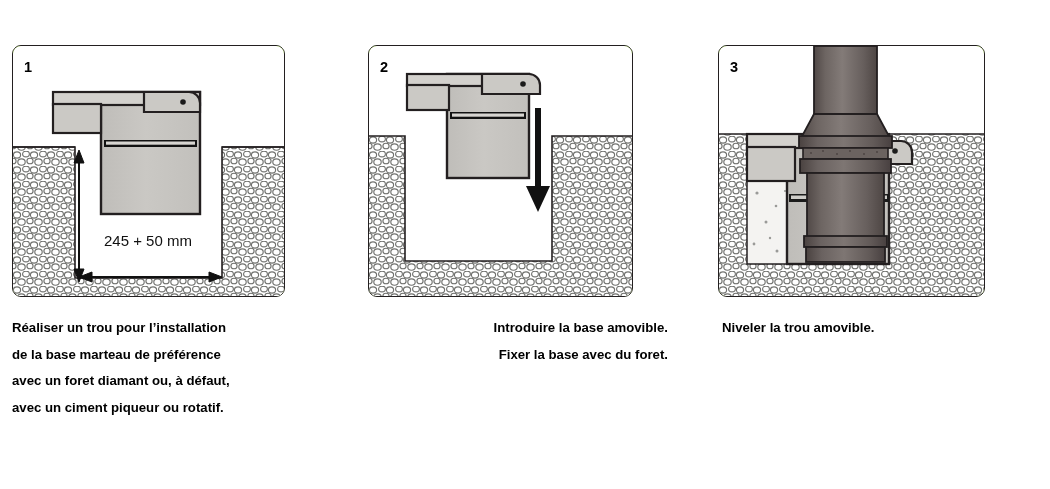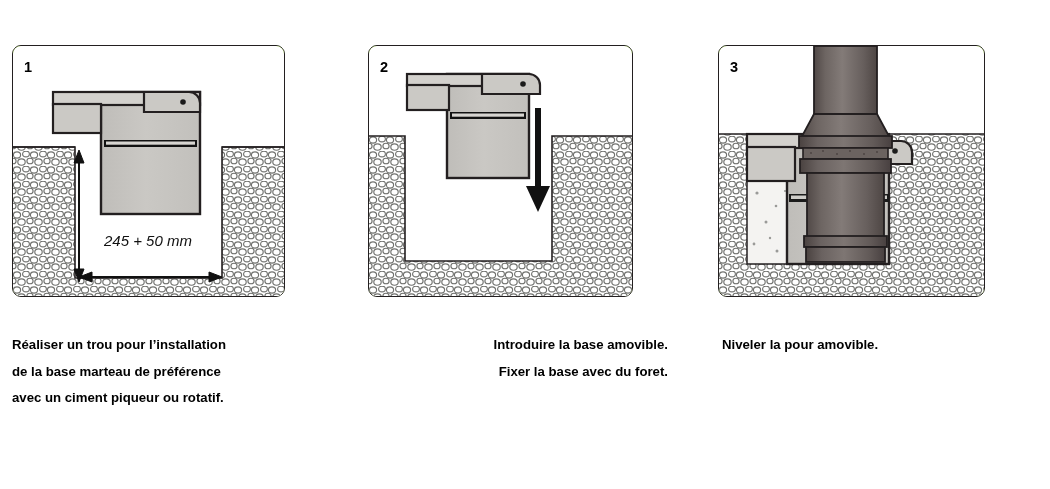--- a/index.html
+++ b/index.html
@@ -14,41 +14,39 @@
   .sheet{position:relative;width:1050px;height:489px;}
 
   .step{position:absolute;}
   .panel{
     position:absolute;
     border:1.6px solid #231f20;
     border-radius:9px;
     background:#84cc16;
     overflow:hidden;
     box-sizing:border-box;
-    font-style:italic;
   }
   .panel svg{display:block;}
 
   .stepnum{
     position:absolute;
     font-size:14.5px;
     font-weight:bold;
     color:#000;
     letter-spacing:0px;
     line-height:1;
   }
 
   .caption{
     position:absolute;
     font-size:13.2px;
     font-weight:bold;
     color:#000;
     line-height:26.5px;
     white-space:nowrap;
-    margin-top:17px;
   }
   .caption div{white-space:nowrap;}
 </style>
 </head>
 <body>
 
 <div class="sheet">
 
   <div class="step">
 
@@ -112,20 +110,21 @@
 
         <text x="91" y="200" font-family="Liberation Sans, sans-serif" font-size="15" fill="#111111">245 + 50 mm</text>
       </svg>
     </div>
 
     <div class="stepnum" style="left:24px;top:60px;">1</div>
 
     <div class="caption" style="left:12px;top:315px;width:300px;">
       <div>Réaliser un trou pour l’installation</div>
       <div>de la base marteau de préférence</div>
+      <div>avec un foret diamant ou, à défaut,</div>
       <div>avec un ciment piqueur ou rotatif.</div>
     </div>
   </div>
 
   <div class="step">
 
     <div class="panel" style="left:368px;top:45px;width:265px;height:252px;">
       <svg width="263" height="250" viewBox="0 0 263 250">
         <defs>
           <pattern id="gravel2" width="17" height="15" patternUnits="userSpaceOnUse">
@@ -285,17 +284,17 @@
 
           <rect x="85" y="190" width="83" height="11" fill="url(#postg2)" stroke="#231f20" stroke-width="1.8"></rect>
           <rect x="87" y="201" width="79" height="15" fill="url(#postg2)" stroke="#231f20" stroke-width="1.8"></rect>
         </g>
       </svg>
     </div>
 
     <div class="stepnum" style="left:730px;top:60px;">3</div>
 
     <div class="caption" style="left:722px;top:315px;width:300px;">
-      <div>Niveler la pour amovible.</div>
+      <div>Niveler la trou amovible.</div>
     </div>
   </div>
 
 </div>
 
 </body></html>

